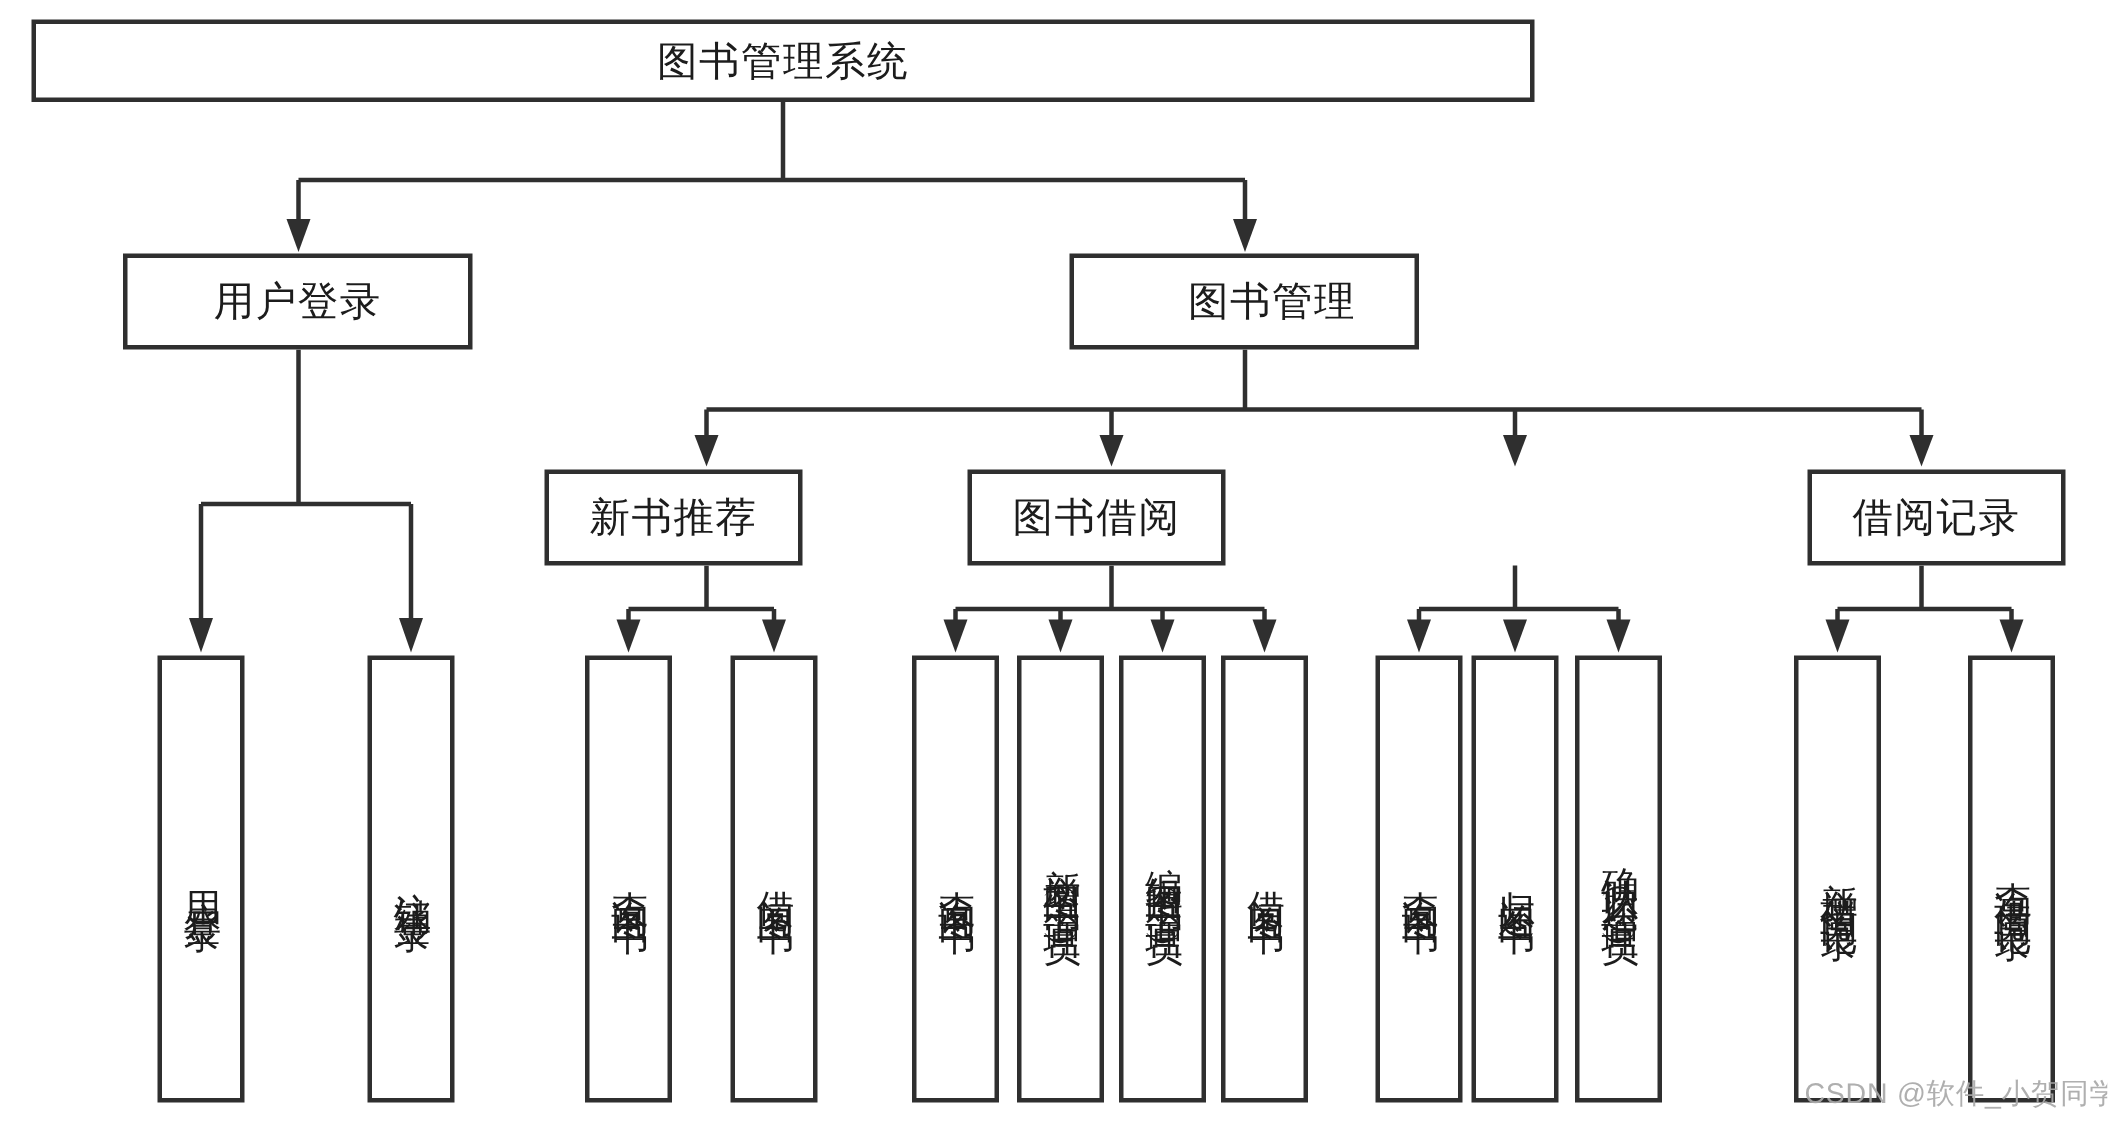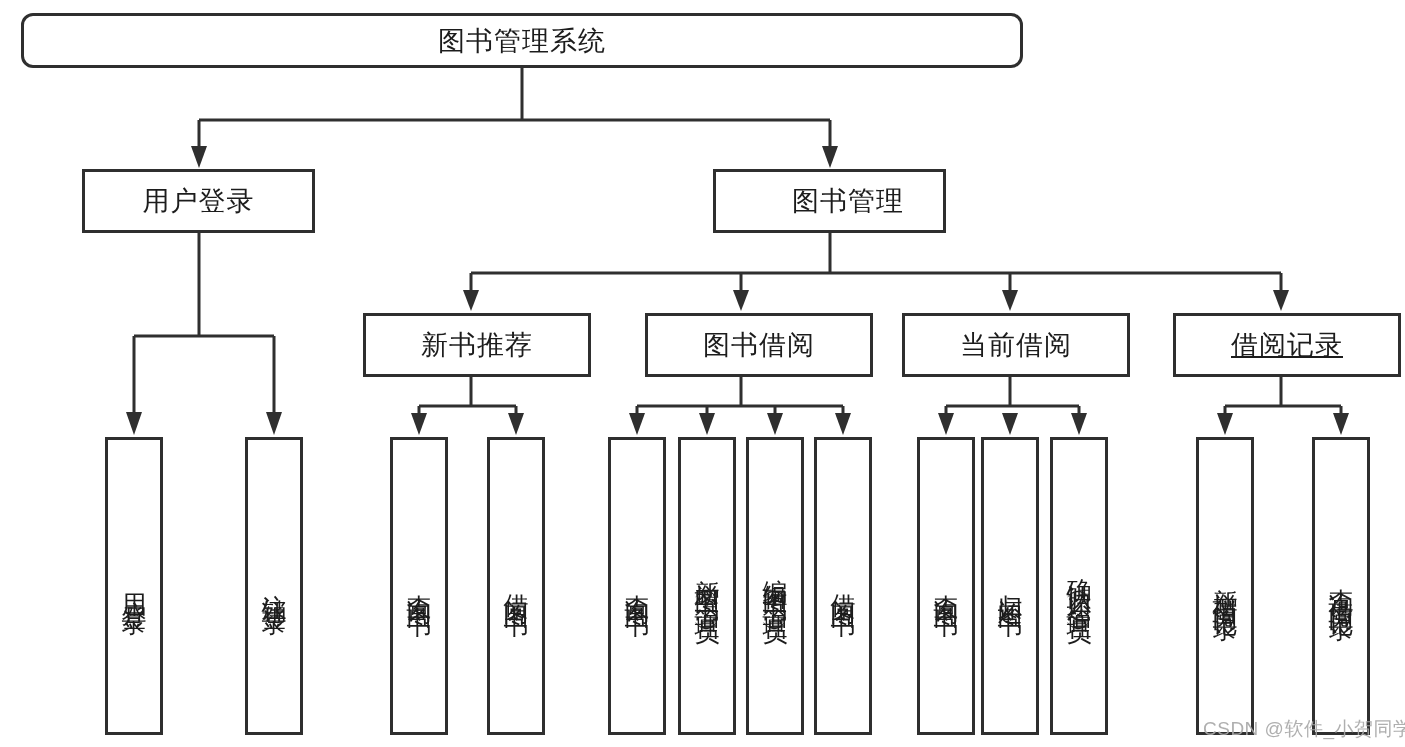--- a/index.html
+++ b/index.html
@@ -26,31 +26,31 @@
     background: #ffffff;
     border: 3px solid #2f2f2f;
     display: flex;
     align-items: center;
     justify-content: center;
     color: #1c1c1c;
     z-index: 2;
   }
   .node.hlabel { font-size: 27px; letter-spacing: 1px; }
 
-  .node.root   { left: 21px;  top: 13px;  width: 1002px; height: 55px; border-radius: 12px; }
+  .node.root   { left: 21px;  top: 13px;  width: 1002px; height: 55px; }
 
   .node.l2     { top: 169px; width: 233px; height: 64px; }
   .node.l2.a   { left: 82px; }
   .node.l2.b   { left: 713px; padding-left: 37px; }
 
-  .node.l3     { top: 313px; width: 228px; height: 64px; }
+  .node.l3     { top: 313px; width: 172px; height: 64px; }
   .node.l3.a   { left: 363px; }
   .node.l3.b   { left: 645px; }
   .node.l3.c   { left: 902px; }
-  .node.l3.d   { left: 1173px; text-decoration: underline; }
+  .node.l3.d   { left: 1205px; }
 
   .node.leaf   { top: 437px; width: 58px; height: 298px; }
   .vtext {
     writing-mode: vertical-rl;
     text-orientation: mixed;
     font-size: 25px;
     letter-spacing: 6px;
     line-height: 1;
     color: #1c1c1c;
     white-space: nowrap;
@@ -128,21 +128,20 @@
     </g>
   </svg>
 
   <div class="node root hlabel">图书管理系统</div>
 
   <div class="node l2 a hlabel">用户登录</div>
   <div class="node l2 b hlabel">图书管理</div>
 
   <div class="node l3 a hlabel">新书推荐</div>
   <div class="node l3 b hlabel">图书借阅</div>
-  <div class="node l3 c hlabel">当前借阅</div>
   <div class="node l3 d hlabel">借阅记录</div>
 
   <div class="node leaf g1a">
     <span class="vtext">用户登录</span>
   </div>
   <div class="node leaf g1b">
     <span class="vtext">注销登录</span>
   </div>
 
   <div class="node leaf g2a">

